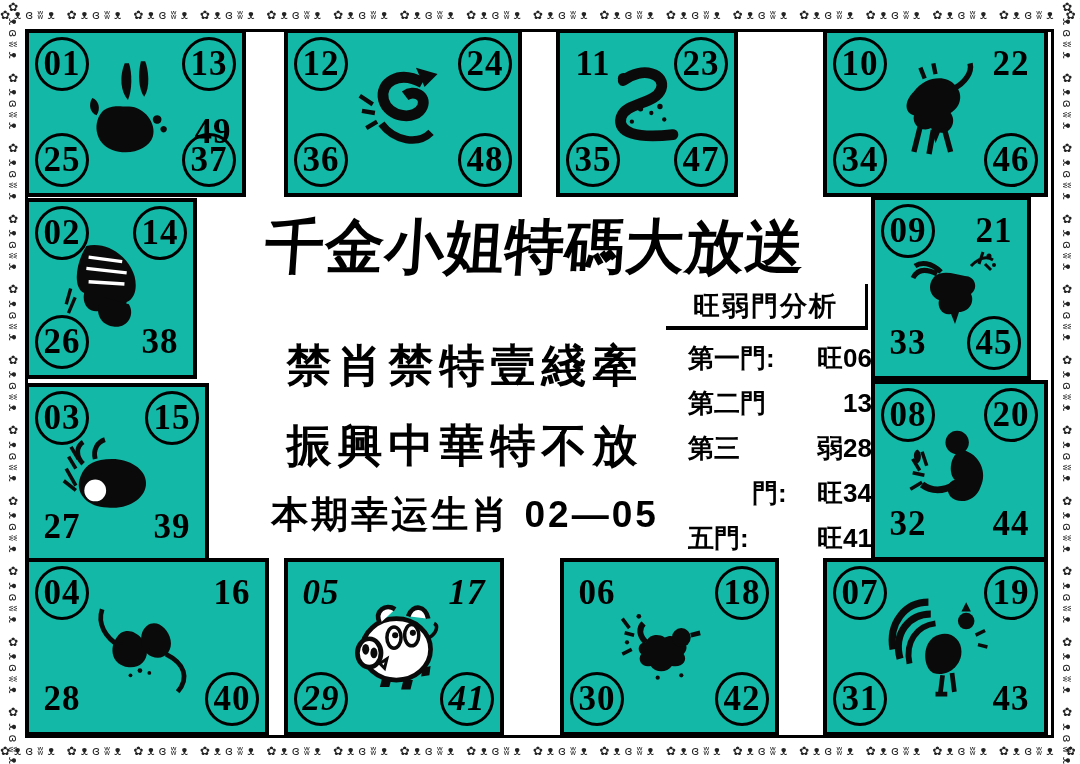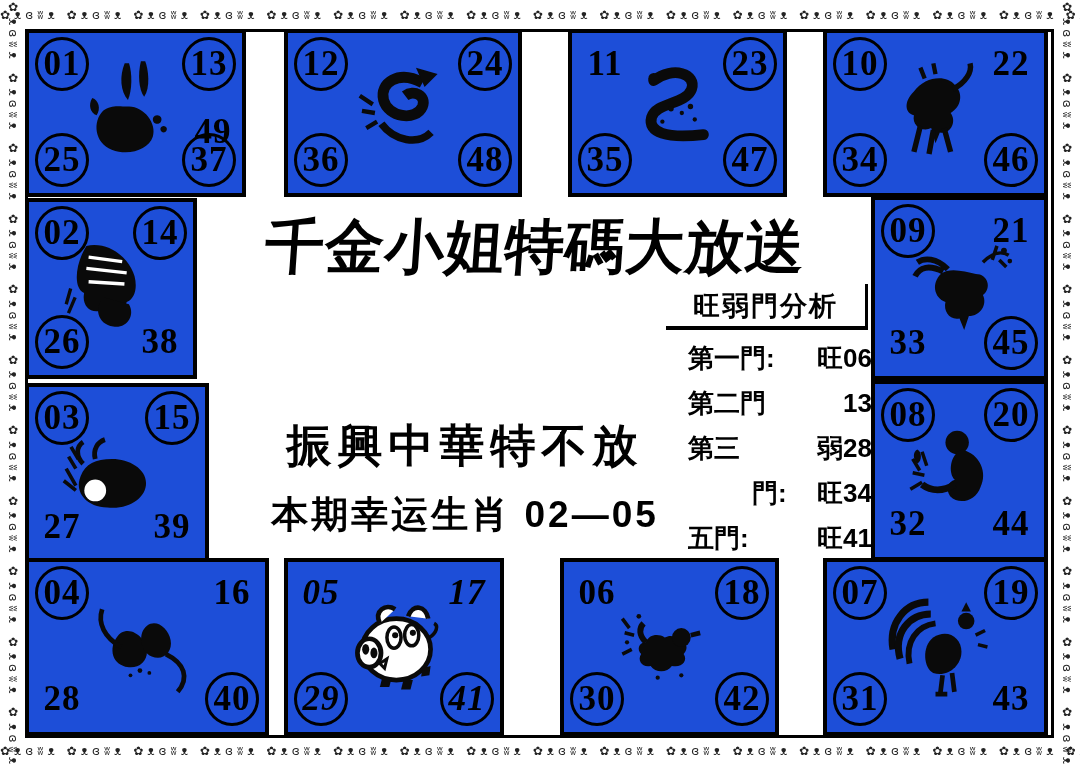--- a/index.html
+++ b/index.html
@@ -17,21 +17,21 @@
   .orn-top{left:0;top:2px;width:1080px;height:26px;line-height:26px;}
   .orn-bottom{left:0;top:738px;width:1080px;height:26px;line-height:26px;}
   .orn-left{left:0;top:0;width:26px;height:764px;writing-mode:vertical-rl;line-height:26px;}
   .orn-right{left:1054px;top:0;width:26px;height:764px;writing-mode:vertical-rl;line-height:26px;}
   
   .outer-frame{
     position:absolute;left:25px;top:29px;width:1023px;height:703px;
     border:3px solid #000;pointer-events:none;
   }
   .cell{
-    position:absolute;border:4px solid #000;background:#1d4ed8;box-sizing:border-box;
+    position:absolute;border:4px solid #000;background:#14b8a6;box-sizing:border-box;
   }
   .cell svg{
     position:absolute;left:26px;top:26px;width:calc(100% - 52px);height:calc(100% - 52px);
     fill:#0a0a0a;
   }
   .num{
     position:absolute;width:54px;height:54px;display:flex;align-items:center;justify-content:center;
     font-family:"Liberation Serif",serif;font-size:35px;font-weight:700;letter-spacing:1px;
     box-sizing:border-box;
   }
@@ -95,21 +95,21 @@
       <path d="M62 8 L82 14 L70 26 Z"></path>
       <path fill="none" stroke="#0a0a0a" stroke-width="7" d="M30 60 C42 76 64 80 76 68"></path>
       <path fill="none" stroke="#0a0a0a" stroke-width="4" d="M22 42 L10 34 M24 50 L12 48 M26 58 L16 64"></path>
     </svg>
     <span class="num tl circ">12</span>
     <span class="num tr circ">24</span>
     <span class="num bl circ">36</span>
     <span class="num br circ">48</span>
   </div>
 
-  <div class="cell" style="left:568px;top:29px;width:219px;height:168px;">
+  <div class="cell" style="left:556px;top:29px;width:182px;height:168px;">
     <svg viewBox="0 0 100 100" preserveAspectRatio="xMidYMid meet">
       <path fill="none" stroke="#0a0a0a" stroke-width="10" stroke-linecap="round" d="M28 20 C46 6 68 14 63 28 C58 42 30 40 26 54 C22 68 40 74 74 70"></path>
       <circle cx="28" cy="18" r="5"></circle>
       <circle cx="44" cy="46" r="2.5"></circle>
         <circle cx="54" cy="50" r="2"></circle>
         <circle cx="62" cy="44" r="2.5"></circle>
       <circle cx="36" cy="58" r="2"></circle>
         <circle cx="66" cy="56" r="2"></circle>
     </svg>
     <span class="num tl">11</span>
@@ -150,21 +150,21 @@
       <circle cx="32" cy="64" r="9" fill="#fff"></circle>
       <path fill="none" stroke="#0a0a0a" stroke-width="4" d="M22 42 C16 36 16 28 22 24 M32 38 C30 30 34 24 40 22"></path>
       <path fill="none" stroke="#0a0a0a" stroke-width="3" d="M8 46 L16 60 M6 56 L16 64 M10 36 L16 46 M12 28 L18 38"></path>
     </svg>
     <span class="num tl circ">03</span>
     <span class="num tr circ">15</span>
     <span class="num bl">27</span>
     <span class="num br">39</span>
   </div>
 
-  <div class="cell" style="left:871px;top:196px;width:177px;height:184px;padding-left:28px;">
+  <div class="cell" style="left:871px;top:196px;width:160px;height:184px;padding-left:28px;">
     <svg viewBox="0 0 100 100" preserveAspectRatio="xMidYMid meet">
       <path d="M34 38 C26 46 28 58 38 62 C36 70 42 78 50 76 L54 86 58 74 C68 74 74 64 70 56 C78 50 74 38 64 38 C54 36 42 32 34 38 Z"></path>
       <path fill="none" stroke="#0a0a0a" stroke-width="5" d="M36 36 C24 30 16 32 12 40 M40 34 C30 24 20 24 14 28"></path>
       <path fill="none" stroke="#0a0a0a" stroke-width="3" d="M70 28 C78 20 86 18 92 22 M78 26 L82 14 M84 26 L90 32"></path>
       <circle cx="88" cy="18" r="2.5"></circle>
         <circle cx="93" cy="27" r="2"></circle>
     </svg>
     <span class="num tl circ">09</span>
     <span class="num tr">21</span>
     <span class="num bl">33</span>
@@ -256,20 +256,21 @@
     <span class="num tl circ">07</span>
     <span class="num tr circ">19</span>
     <span class="num bl circ">31</span>
     <span class="num br">43</span>
   </div>
 
   <div class="sheet-title">千金小姐特碼大放送</div>
 
   <div class="analysis-header">旺弱門分析</div>
 
+  <div class="slogan1">禁肖禁特壹綫牽</div>
   <div class="slogan2">振興中華特不放</div>
   <div class="slogan3">本期幸运生肖 02—05</div>
 
   <div class="gates">
     <div class="gate-row">
       <span class="gate-label">第一門:</span>
       <span class="gate-value">旺06</span>
     </div>
     <div class="gate-row">
       <span class="gate-label">第二門</span>

